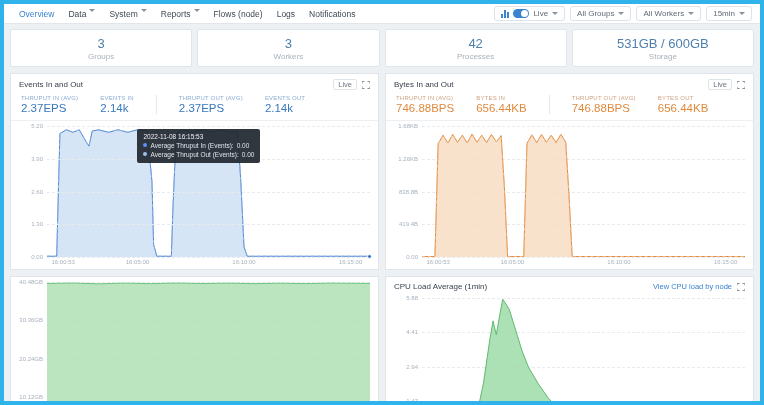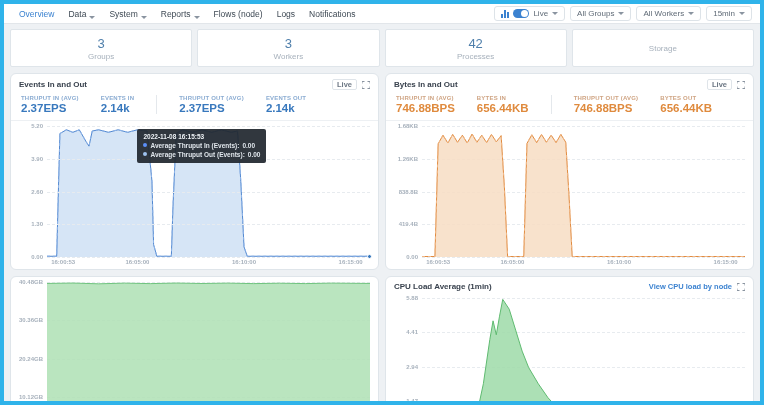--- a/index.html
+++ b/index.html
@@ -8,43 +8,43 @@
     width:764px; height:405px; overflow:hidden;
     border:4px solid #2fb3ea;
     background:#eef1f4;
     font-family:"Liberation Sans", sans-serif;
     position:relative;
   }
   
   .nav { display:flex; align-items:center; height:20px; background:#fff;
          border-bottom:1px solid #e2e6ea; padding:0 8px; }
   .nav-item { font-size:8.5px; color:#3e4954; padding:0 7px; display:flex;
-              align-items:flex-end; gap:3px; cursor:pointer; white-space:nowrap; }
+              align-items:flex-start; gap:3px; cursor:pointer; white-space:nowrap; }
   .nav-item.active { color:#3b82d0; }
   .dd-caret { width:0; height:0; border-left:3px solid transparent;
               border-right:3px solid transparent; border-top:3.5px solid #8a94a0; }
   .nav-right { margin-left:auto; display:flex; align-items:center; gap:5px; }
   .ctrl { display:flex; align-items:center; gap:4px; border:1px solid #dde3e8;
           border-radius:3px; padding:2px 6px; background:#fff; font-size:8px;
           color:#5f6a76; height:15px; white-space:nowrap; }
   .toggle { width:16px; height:9px; border-radius:5px; background:#3b82d0; position:relative; }
   .toggle::after { content:""; position:absolute; right:1px; top:1px; width:7px; height:7px;
                    border-radius:50%; background:#fff; }
   
   .content { padding:5px 6px; }
   .stats { display:flex; gap:5px; }
   .stat-card { flex:1; background:#fff; border:1px solid #dfe5ea; border-radius:2px;
                height:38px; display:flex; flex-direction:column; align-items:center;
                justify-content:center; }
   .stat-card.gap { margin-left:8px; }
   .stat-value { font-size:13px; color:#4f7fab; }
   .stat-label { font-size:8px; color:#a7b1bc; margin-top:1px; }
   .charts-row { display:flex; gap:6px; margin-top:6px; }
-  .panel { flex:1; background:#fff; border:1px solid #dfe5ea; border-radius:6px;
-           display:flex; flex-direction:column; overflow:hidden; position:relative;font-weight:bold; }
+  .panel { flex:1; background:#fff; border:1px solid #dfe5ea; border-radius:0;
+           display:flex; flex-direction:column; overflow:hidden; position:relative; }
   .panel.tall { height:197px; }
   .panel.short { height:172px; }
   .panel-header { display:flex; align-items:center; padding:5px 8px 2px; }
   .panel-title { font-size:8px; color:#39424e; }
   .panel-header-right { margin-left:auto; display:flex; align-items:center; gap:5px; }
   .live-sm { font-size:7.5px; color:#6b7683; border:1px solid #dfe4e9;
              border-radius:2px; padding:0 4px; background:#fff; }
   .panel-link { font-size:7.5px; color:#3b82d0; cursor:pointer; }
   
   .metrics { display:flex; align-items:center; padding:3px 10px 6px;
@@ -145,20 +145,21 @@
     </div>
     <div class="stat-card">
       <div class="stat-value">3</div>
       <div class="stat-label">Workers</div>
     </div>
     <div class="stat-card">
       <div class="stat-value">42</div>
       <div class="stat-label">Processes</div>
     </div>
     <div class="stat-card">
+      <div class="stat-value">531GB / 600GB</div>
       <div class="stat-label">Storage</div>
     </div>
   </div>
 
   <div class="charts-row">
 
     <div class="panel tall events-theme">
       <div class="panel-header">
         <span class="panel-title">Events In and Out</span>
         <span class="panel-header-right">

